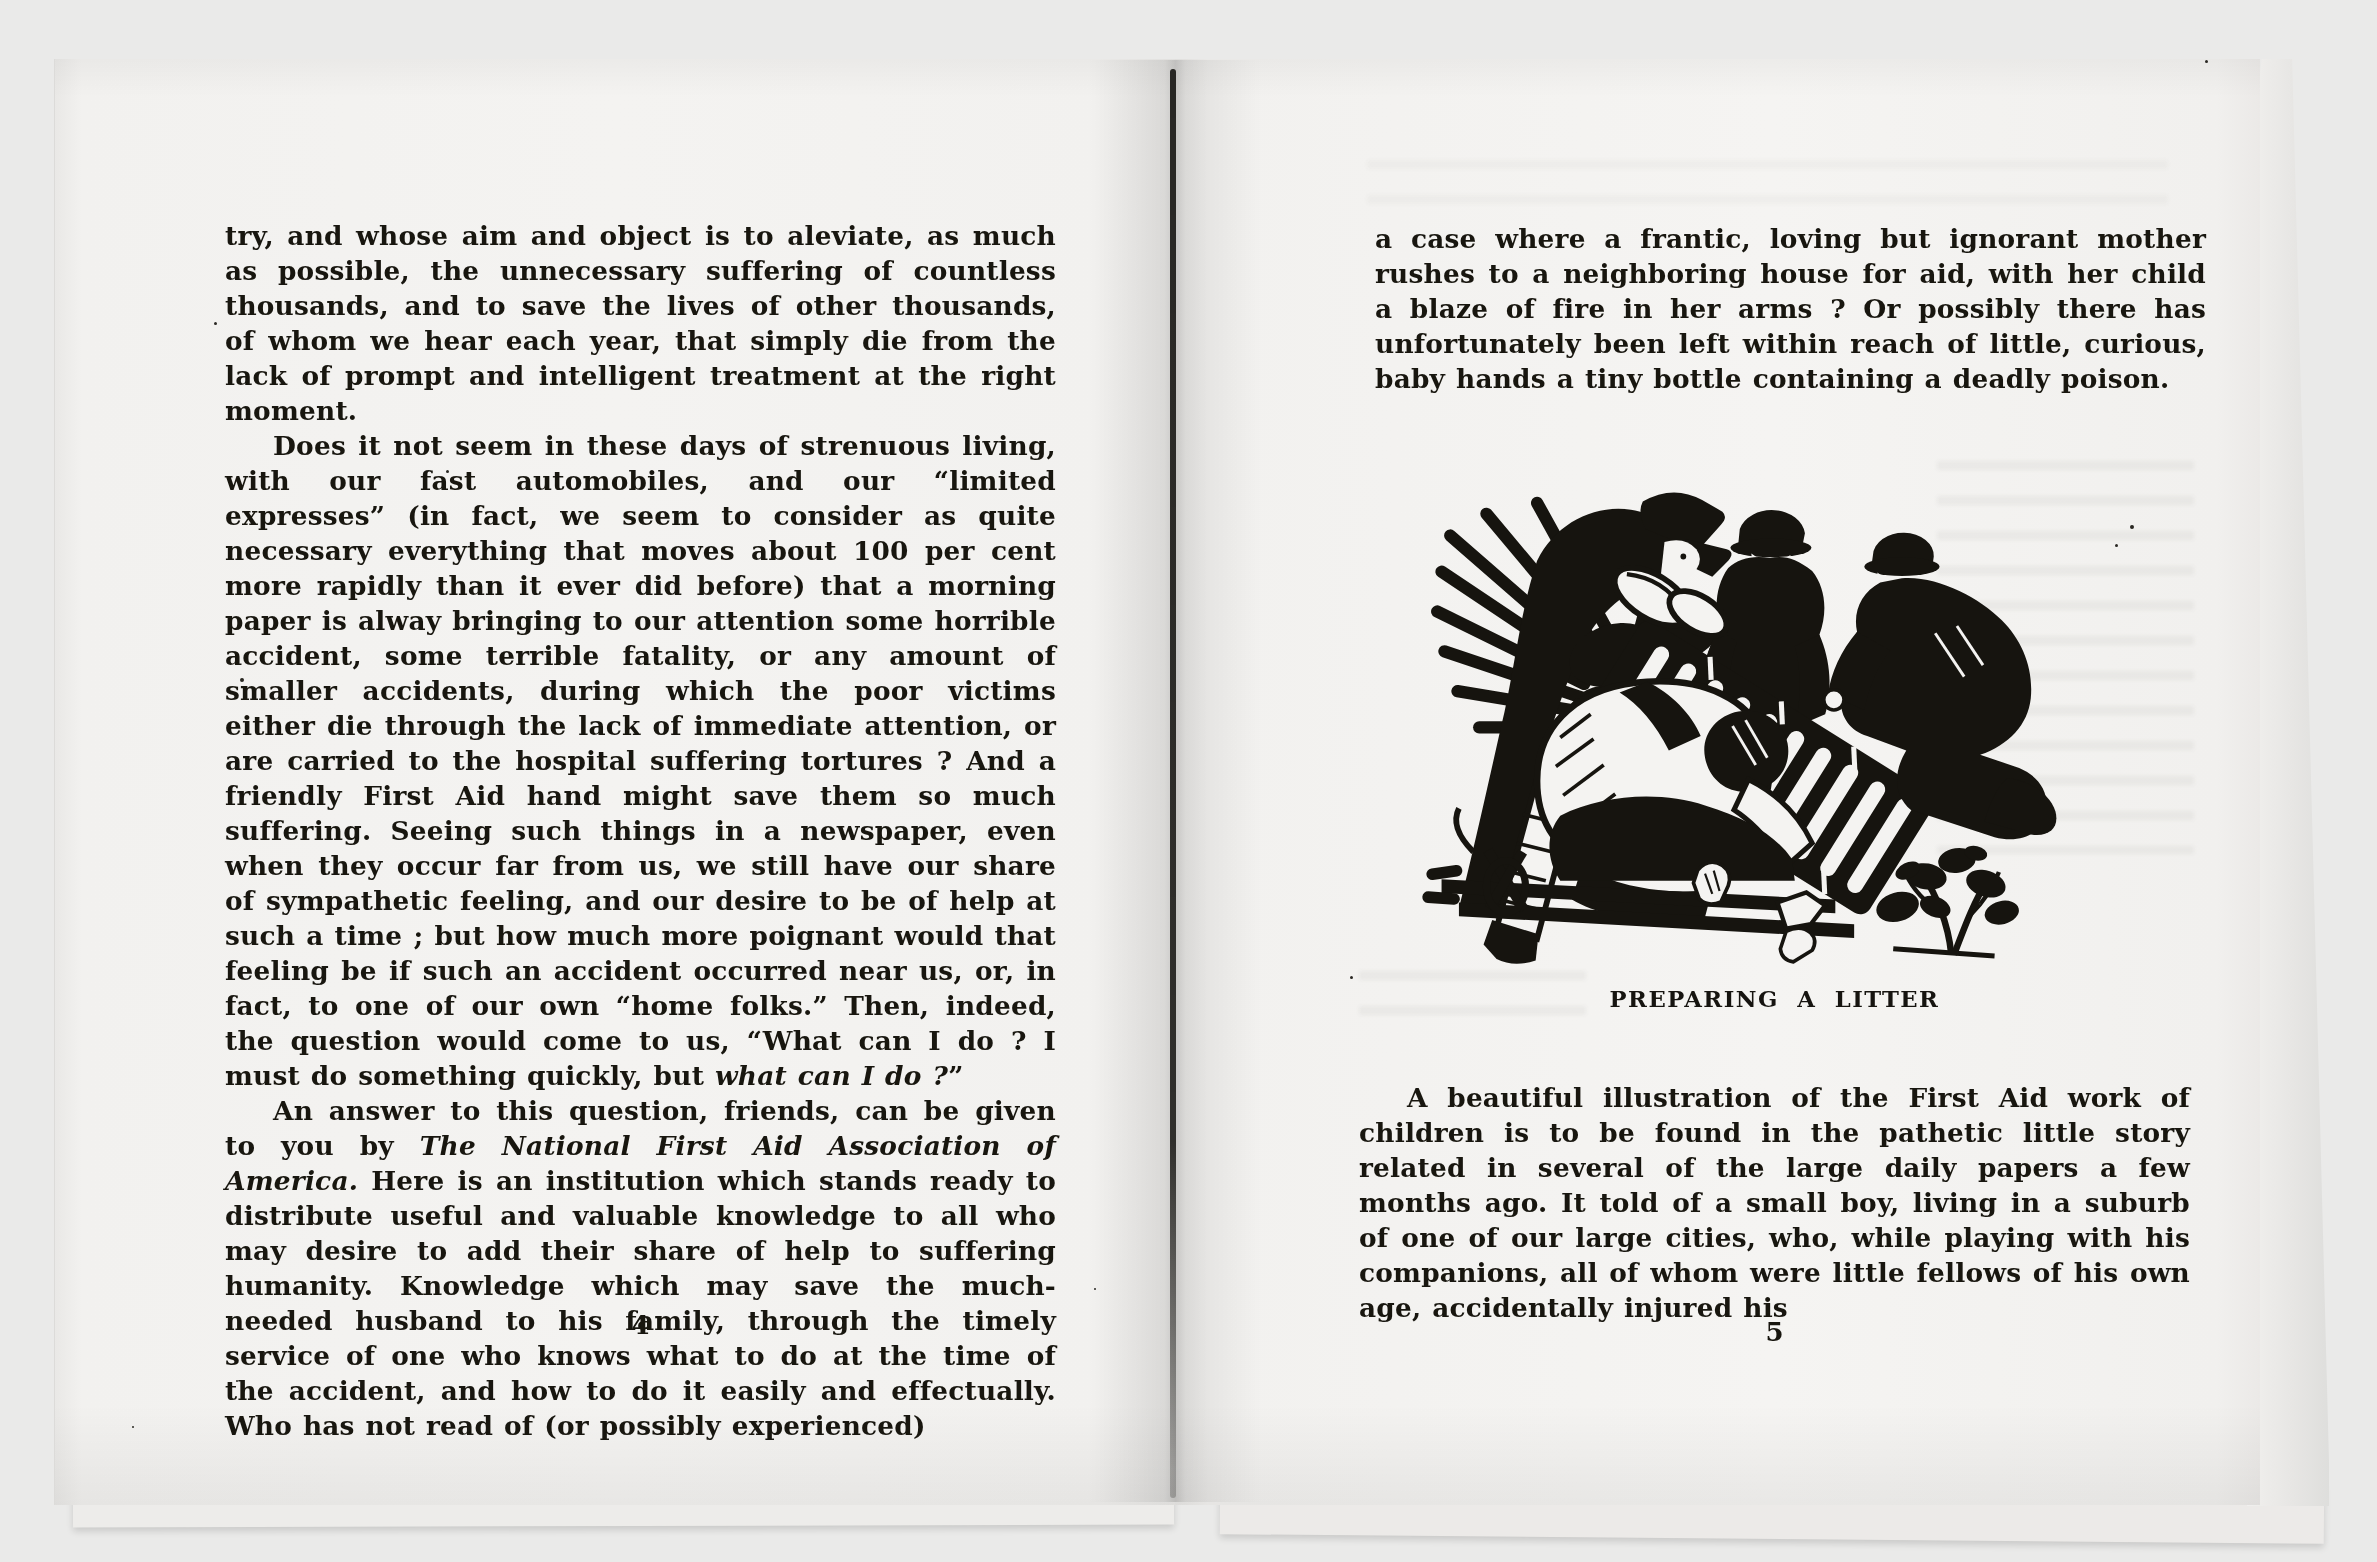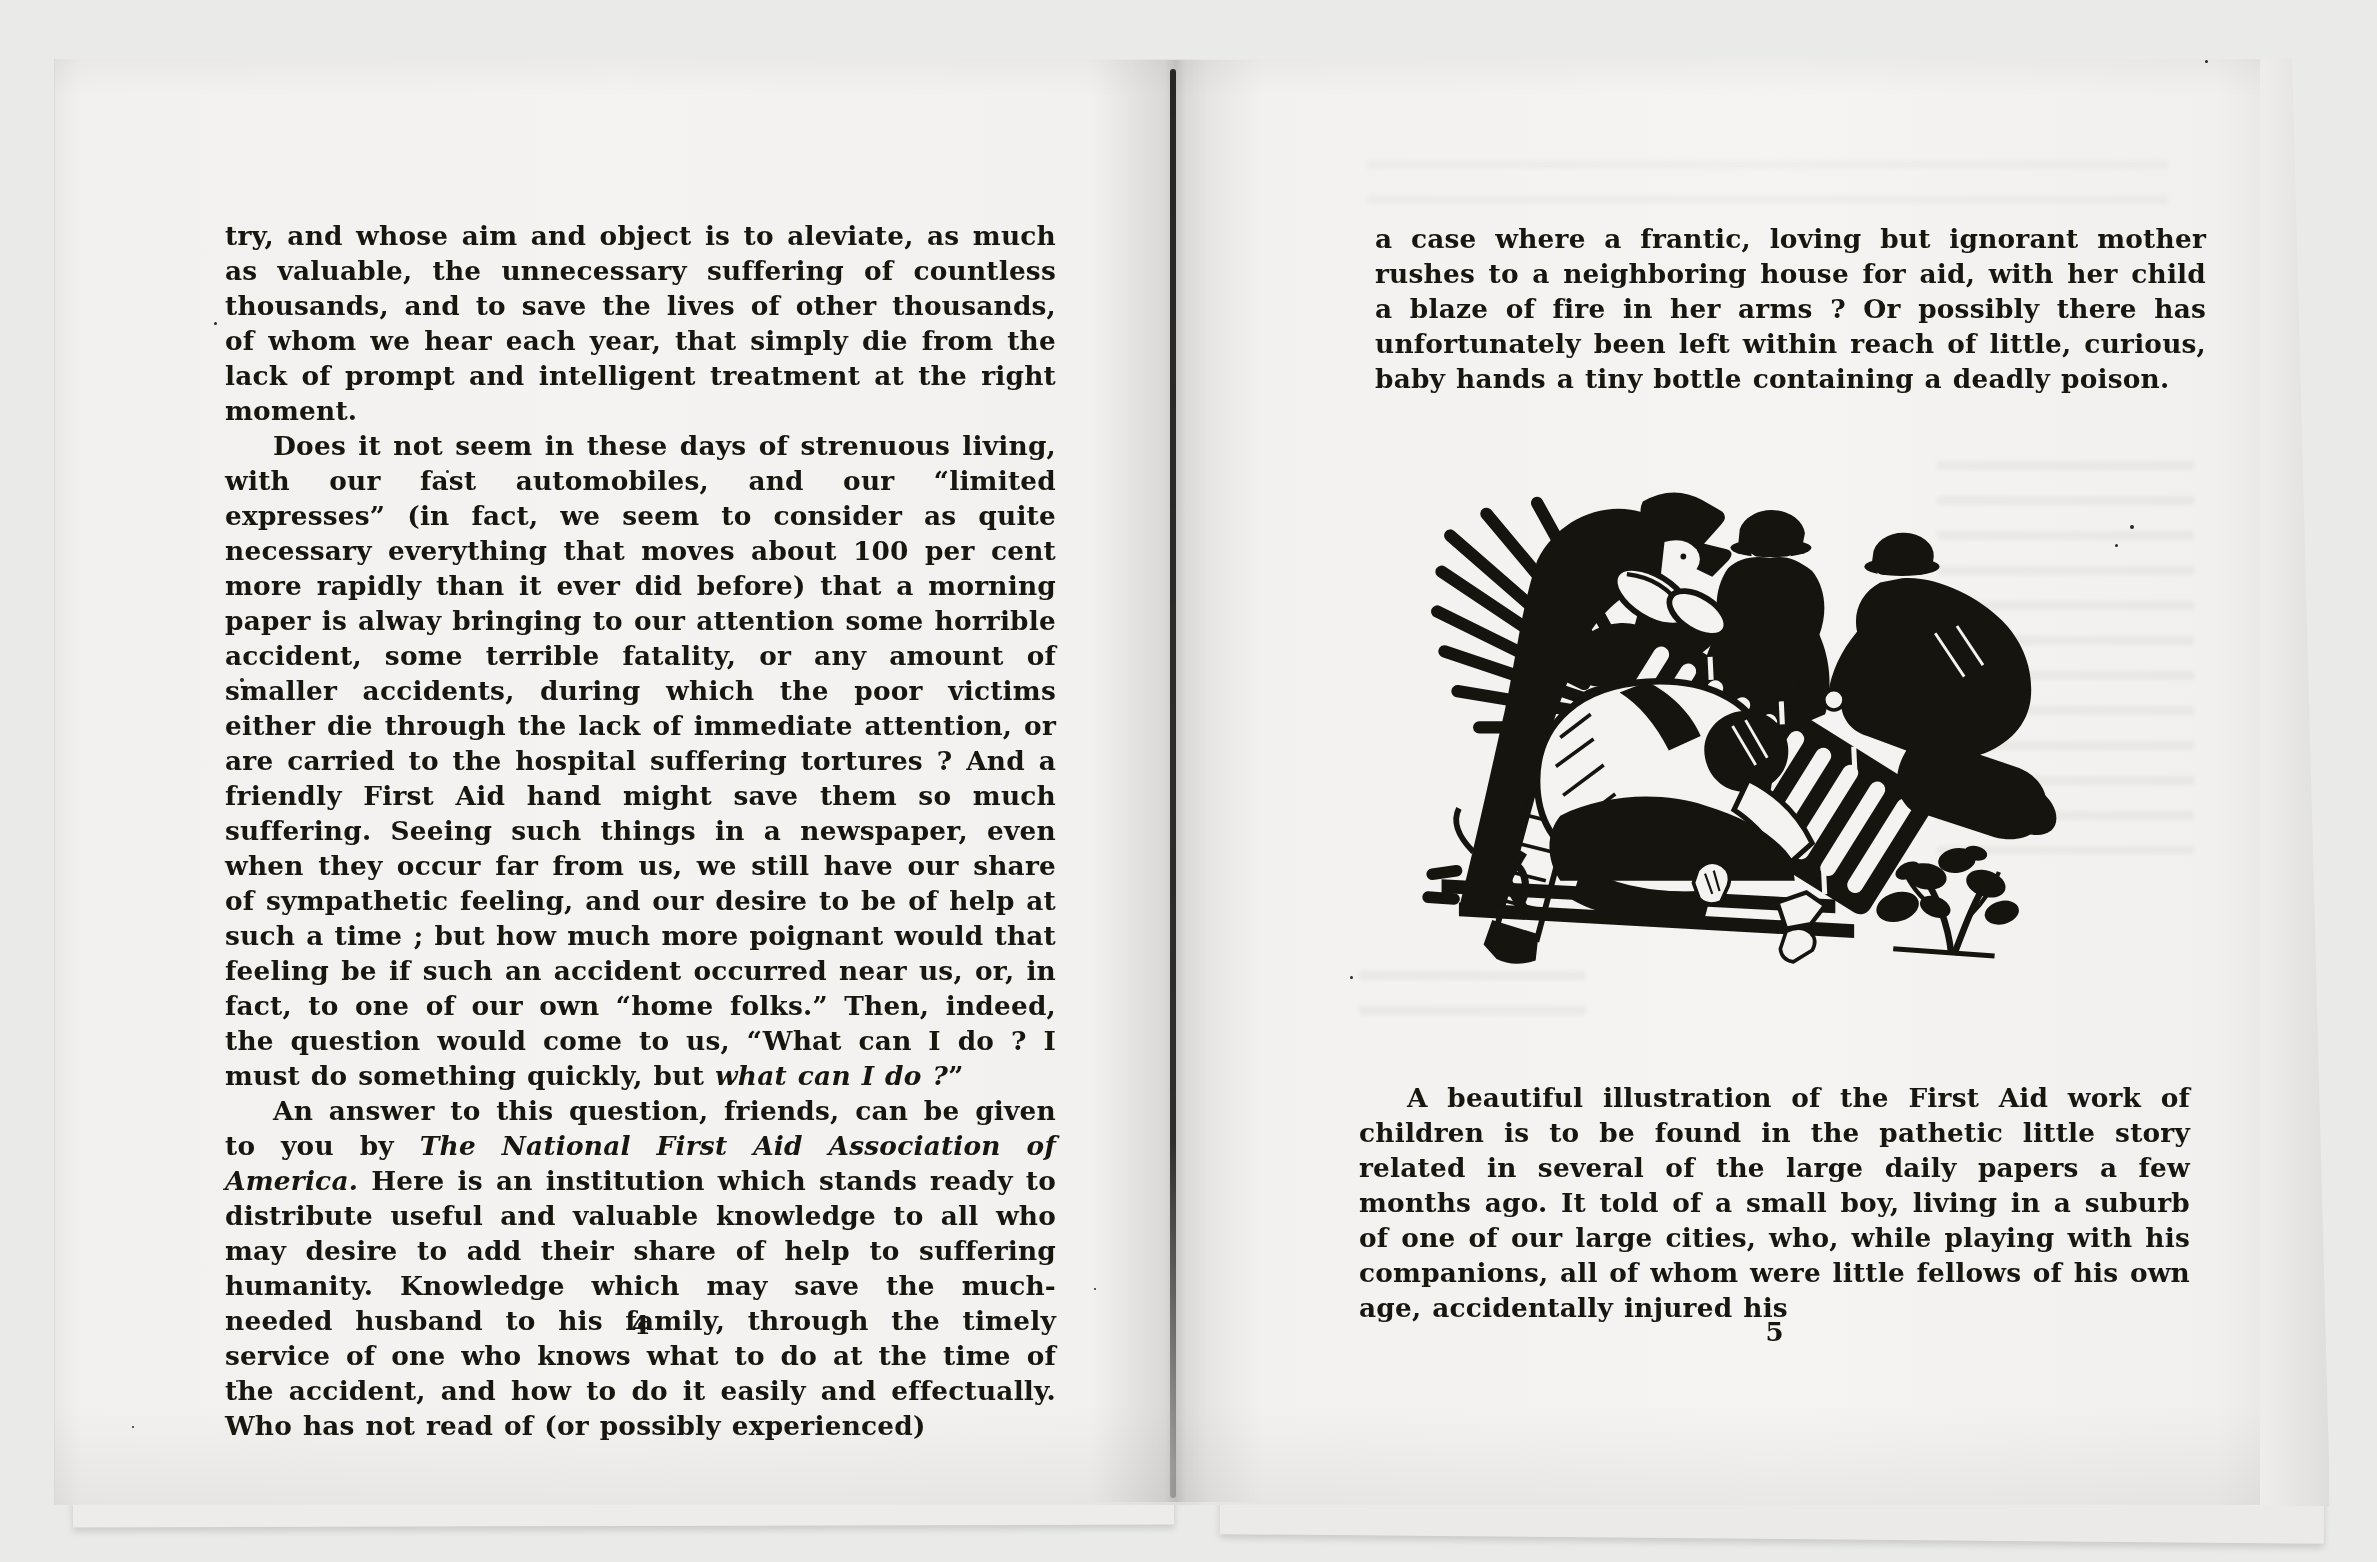--- a/index.html
+++ b/index.html
@@ -62,21 +62,21 @@
   <div class="page page-left"></div>
   <div class="page page-right"></div>
   <div class="gutter-shadow"></div>
   <div class="gutter-line"></div>
 
   <div class="ghost ghost-lines g1"></div>
   <div class="ghost ghost-lines g2"></div>
   <div class="ghost ghost-lines g3"></div>
 
   <div class="col col-left">
-    <p><span>try, and whose aim and object is to aleviate, as much as valuable, the unnecessary suffering of countless thousands, and to save the lives of other thousands, of whom we hear each year, that simply die from the lack of prompt and intelligent treatment at the right moment.</span></p>
+    <p><span>try, and whose aim and object is to aleviate, as much as possible, the unnecessary suffering of countless thousands, and to save the lives of other thousands, of whom we hear each year, that simply die from the lack of prompt and intelligent treatment at the right moment.</span></p>
     <p class="indent"><span>Does it not seem in these days of strenuous living, with our fast automobiles, and our “limited expresses” (in fact, we seem to consider as quite necessary everything that moves about 100 per cent more rapidly than it ever did before) that a morning paper is alway bringing to our attention some horrible accident, some terrible fatality, or any amount of smaller accidents, during which the poor victims either die through the lack of immediate attention, or are carried to the hospital suffering tortures ? And a friendly First Aid hand might save them so much suffering.  Seeing such things in a newspaper, even when they occur far from us, we still have our share of sympathetic feeling, and our desire to be of help at such a time ; but how much more poignant would that feeling be if such an accident occurred near us, or, in fact, to one of our own “home folks.”  Then, indeed, the question would come to us, “What can I do ?  I must do something quickly, but </span><span class="it">what can I do ?</span><span>”</span></p>
     <p class="indent"><span>An answer to this question, friends, can be given to you by </span><span class="it">The National First Aid Association of America.</span><span> Here is an institution which stands ready to distribute useful and valuable knowledge to all who may desire to add their share of help to suffering humanity.  Knowledge which may save the much-needed husband to his family, through the timely service of one who knows what to do at the time of the accident, and how to do it easily and effectually.  Who has not read of (or possibly experienced)</span></p>
   </div>
   <div class="pagenum pagenum-left">4</div>
 
   <div class="col col-right-top">
     <p><span>a case where a frantic, loving but ignorant mother rushes to a neighboring house for aid, with her child a blaze of fire in her arms ?  Or possibly there has unfortunately been left within reach of little, curious, baby hands a tiny bottle containing a deadly poison.</span></p>
   </div>
 
   <div class="illus">
@@ -236,20 +236,21 @@
           <ellipse cx="770" cy="566" rx="28" ry="18" transform="rotate(18 770 566)"></ellipse>
           <ellipse cx="792" cy="606" rx="24" ry="16" transform="rotate(-14 792 606)"></ellipse>
           <ellipse cx="700" cy="598" rx="22" ry="14" transform="rotate(22 700 598)"></ellipse>
           <ellipse cx="662" cy="548" rx="18" ry="11" transform="rotate(-26 662 548)"></ellipse>
           <ellipse cx="756" cy="524" rx="16" ry="10" transform="rotate(12 756 524)"></ellipse>
         </g>
       </g>
     </svg>
   </div>
 
+  <div class="caption">PREPARING A LITTER</div>
 
 
   <div class="col col-right-p3">
     <p class="indent"><span>A beautiful illustration of the First Aid work of children is to be found in the pathetic little story related in several of the large daily papers a few months ago.  It told of a small boy, living in a suburb of one of our large cities, who, while playing with his companions, all of whom were little fellows of his own age, accidentally injured his</span></p>
   </div>
 
   <div class="pagenum pagenum-right">5</div>
 
   <div class="speck" style="left:240px;top:678px;width:3.8px;height:3.8px"></div>
   <div class="speck" style="left:446px;top:470px;width:3px;height:3px"></div>

